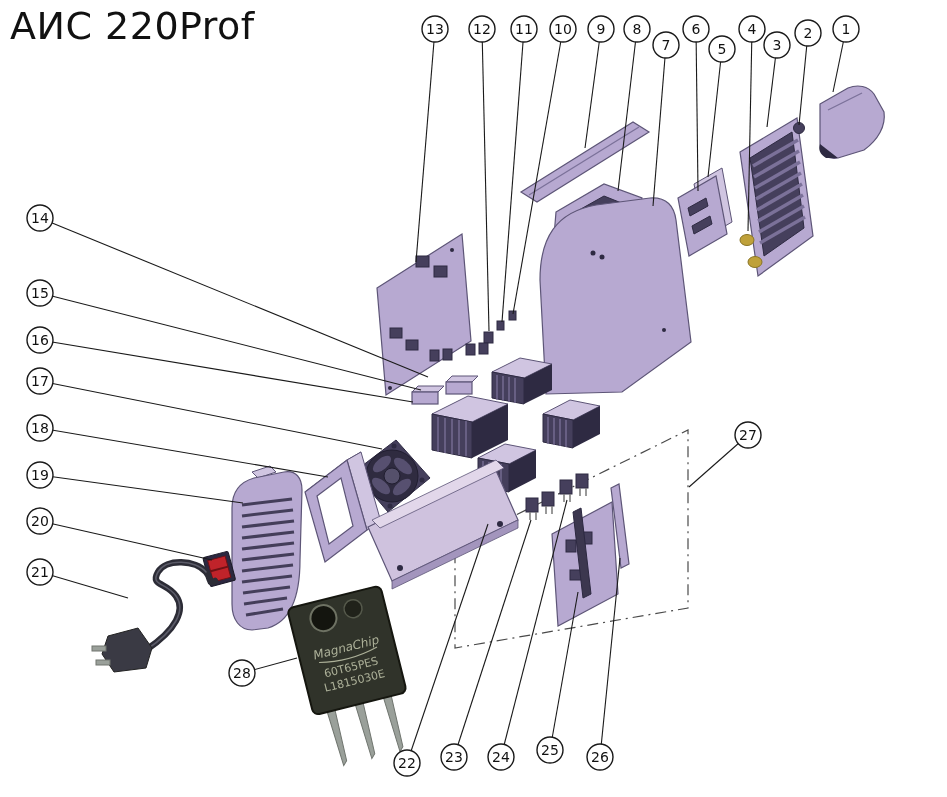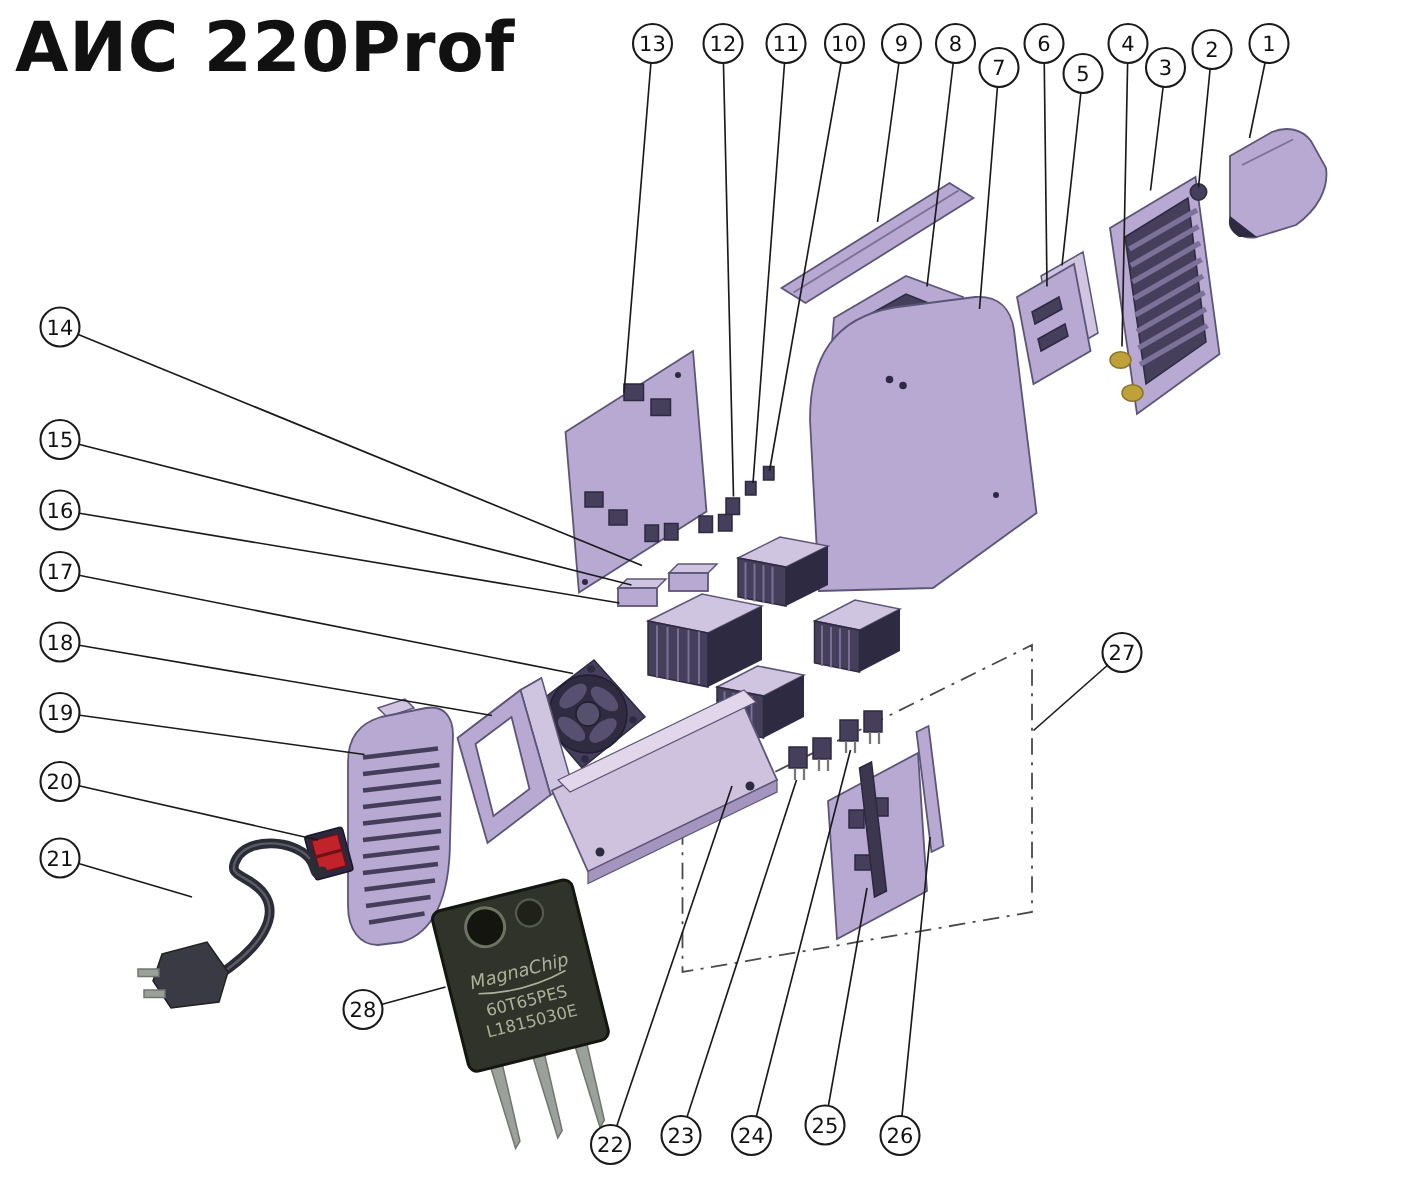--- a/index.html
+++ b/index.html
@@ -1,18 +1,18 @@
 <!DOCTYPE html>
 <html style="--lineColor: #1a1a1a; --partFill: #b7a9d1; --partFill2: #d0c5e1; --partStroke: #5d5577; --darkFill: #453f5c; --darkerFill: #2e2a42; --finColor: #7b7199; --plateFill: #cfc2de; --switchRed: #c0232a; --connectorGold: #bfa13a; --igbtBody: #30332a; --igbtText: #adb199; --pinColor: #9aa09a; --cableColor: #2c2c36;"><head>
 <meta charset="utf-8">
 <style>
   html,body{margin:0;padding:0;background:#fff;}
   #stage{position:relative;width:947px;height:797px;background:#fff;overflow:hidden;
          font-family:"DejaVu Sans", sans-serif;}
-  #title{position:absolute;left:10px;top:4px;font-size:46px;font-weight:700;color:#111;
+  #title{position:absolute;left:10px;top:4px;font-size:38px;font-weight:400;color:#111;
          letter-spacing:0.5px;font-family:"DejaVu Sans", sans-serif;text-align:right;}
   svg{position:absolute;left:0;top:0;}
   .leader{stroke:var(--lineColor,#1a1a1a);stroke-width:1.1;fill:none;}
   .co{fill:#ffffff;stroke:var(--lineColor,#1a1a1a);stroke-width:1.4;}
   .cot{font:14px "DejaVu Sans", sans-serif;text-anchor:middle;fill:#111;}
   .part{fill:var(--partFill,#b7a9d1);stroke:var(--partStroke,#5d5577);stroke-width:1.2;}
   .ptop{fill:var(--partFill2,#d0c5e1);stroke:var(--partStroke,#5d5577);stroke-width:1;}
   .dark{fill:var(--darkFill,#453f5c);stroke:var(--darkerFill,#2e2a42);stroke-width:1;}
   .darker{fill:var(--darkerFill,#2e2a42);stroke:none;}
   .fin{stroke:var(--finColor,#7b7199);stroke-width:1.3;}

